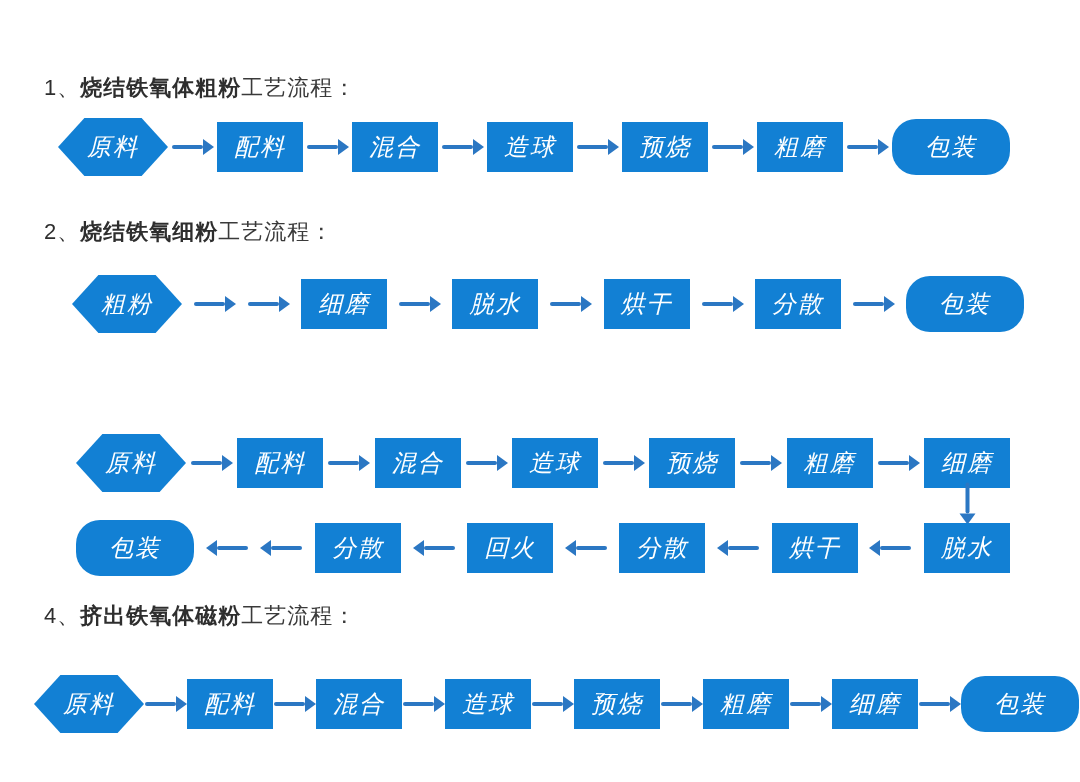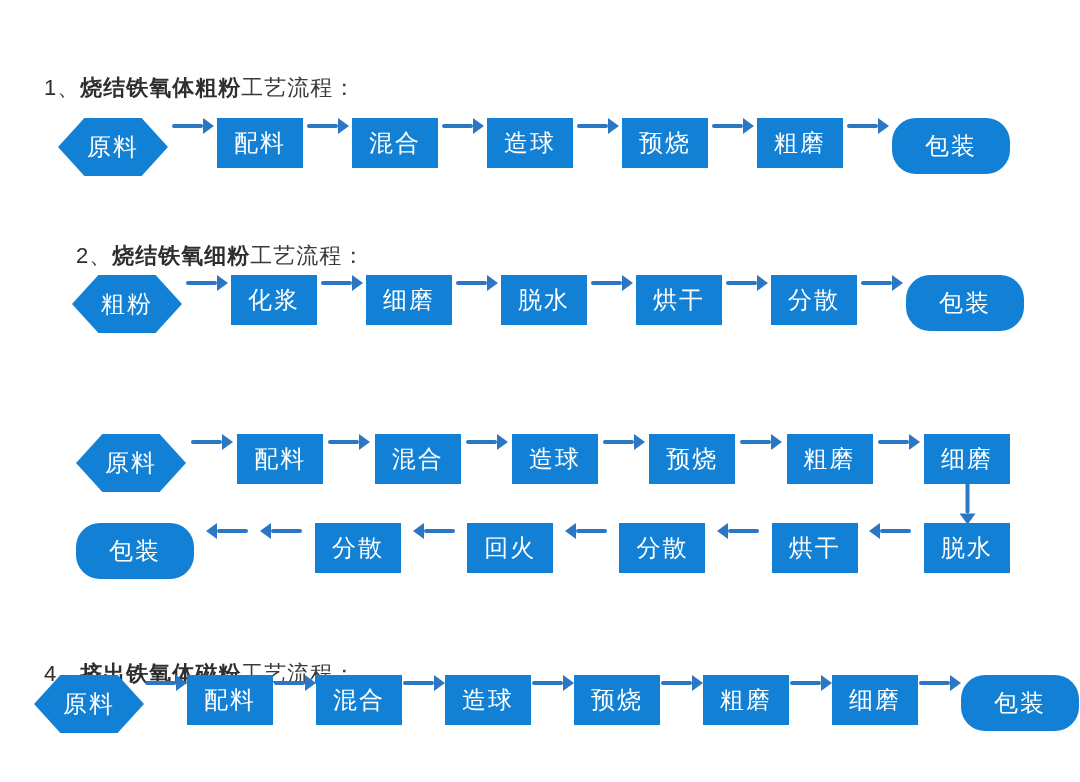--- a/index.html
+++ b/index.html
@@ -14,27 +14,27 @@
   .title{
     position:absolute;left:44px;
     font-size:22px;line-height:36px;
     color:#2e2e2e;letter-spacing:1px;
     white-space:nowrap;
   }
   .title .num{font-weight:400;}
   .title .b{font-weight:800;}
   .title .r{font-weight:400;color:#3a3a3a;}
   #t1{top:52px;}
-  #t2{top:220px;margin-left:32px;}
+  #t2{top:196px;}
   #t3{top:366px;}
-  #t4{top:638px;}
+  #t4{top:580px;}
   
   .row{
     position:absolute;
-    display:flex;justify-content:space-between;
+    display:flex;justify-content:space-between;align-items:center;font-style:italic;
   }
   #flow1{left:58px;top:118px;width:952px;height:58px;}
   #flow2{left:72px;top:275px;width:952px;height:58px;}
   #flow3a{left:76px;top:434px;width:934px;height:58px;}
   #flow3b{left:76px;top:523px;width:934px;height:50px;}
   #flow4{left:34px;top:675px;width:1034px;height:58px;}
   
   .shape{
     flex:none;
     background:#1280d4;
@@ -87,21 +87,20 @@
     <div class="shape rect">粗磨</div>
     <span class="arrow"></span>
     <div class="shape pill">包装</div>
   </div>
 
   <h2 class="title" id="t2"><span class="num">2、</span><span class="b">烧结铁氧细粉</span><span class="r">工艺流程：</span></h2>
 
   <div class="row" id="flow2">
     <div class="shape hex">粗粉</div>
     <span class="arrow"></span>
-    <div class="shape rect">化浆</div>
     <span class="arrow"></span>
     <div class="shape rect">细磨</div>
     <span class="arrow"></span>
     <div class="shape rect">脱水</div>
     <span class="arrow"></span>
     <div class="shape rect">烘干</div>
     <span class="arrow"></span>
     <div class="shape rect">分散</div>
     <span class="arrow"></span>
     <div class="shape pill">包装</div>

